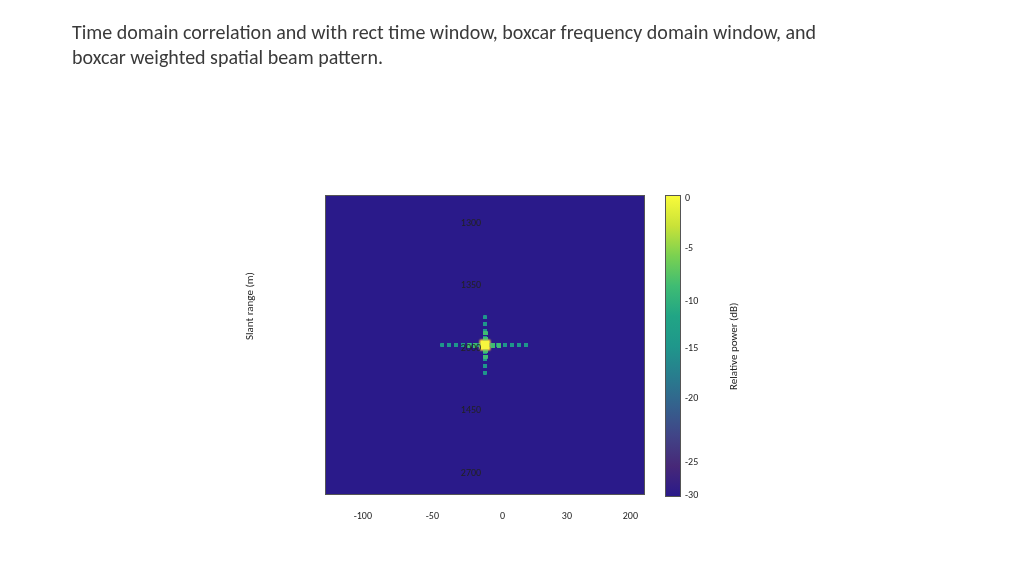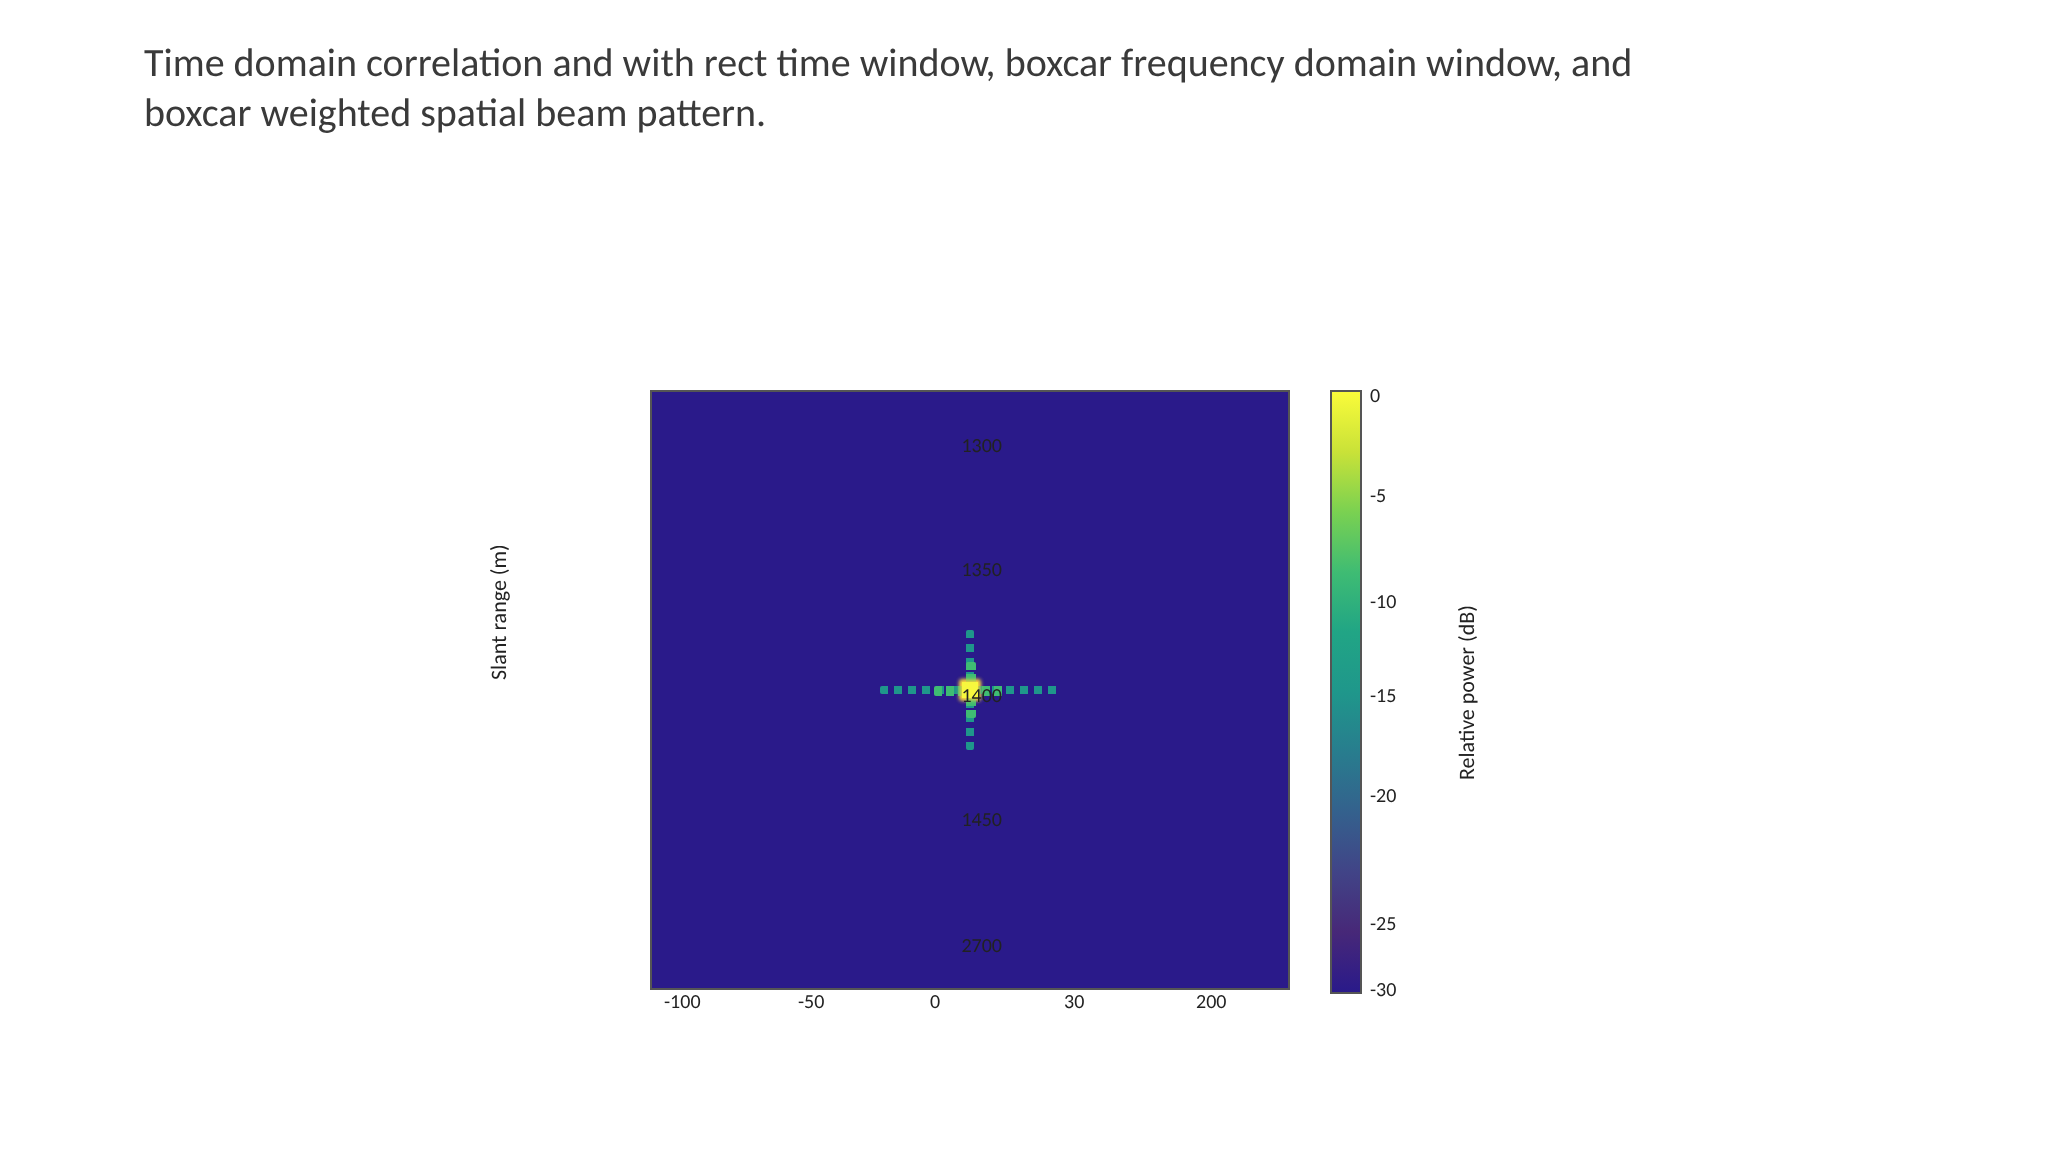--- a/index.html
+++ b/index.html
@@ -49,29 +49,29 @@
     margin-left: -4px;
     margin-top: -4px;
     background: #f7f73e;
     box-shadow: 0 0 2px 1px #f7d23e;
   }
   .lobe { position: absolute; border-radius: 1px; }
   .ytick {
     position: absolute;
     right: 264px;
     width: 60px;
-    text-align: right;
+    text-align: center;
     font-size: 10px;
     color: #222;
   }
   .xtick {
     position: absolute;
-    top: 304px;
+    top: 319px;
     width: 40px;
-    text-align: left;
+    text-align: right;
     font-size: 10px;
     color: #222;
   }
   .ylabel {
     position: absolute;
     left: -22px;
     top: 150px;
     transform: rotate(-90deg);
     transform-origin: left top;
     font-size: 11px;
@@ -144,21 +144,21 @@
     <div class="lobe" style="left:50%;top:50%;margin-left:-2px;margin-top:-30px;width:4px;height:60px;
       background:repeating-linear-gradient(to bottom,#1f978b 0 4px,transparent 4px 7px);"></div>
     <div class="lobe" style="left:50%;top:50%;margin-left:-2.5px;margin-top:-14px;width:5px;height:28px;
       background:repeating-linear-gradient(to bottom,#3fbc73 0 4px,transparent 4px 6px);"></div>
 
     <div class="psf-center"></div>
   </div>
 
   <div class="ytick" style="top:26px">1300</div>
   <div class="ytick" style="top:88px">1350</div>
-  <div class="ytick" style="top:151px">1400</div>
+  <div class="ytick" style="top:151px">2000</div>
   <div class="ytick" style="top:213px">1450</div>
   <div class="ytick" style="top:276px">2700</div>
 
   <div class="xtick" style="left:67px">-100</div>
   <div class="xtick" style="left:134px">-50</div>
   <div class="xtick" style="left:200px">0</div>
   <div class="xtick" style="left:267px">30</div>
   <div class="xtick" style="left:333px">200</div>
 
   <div class="ylabel">Slant range (m)</div>

